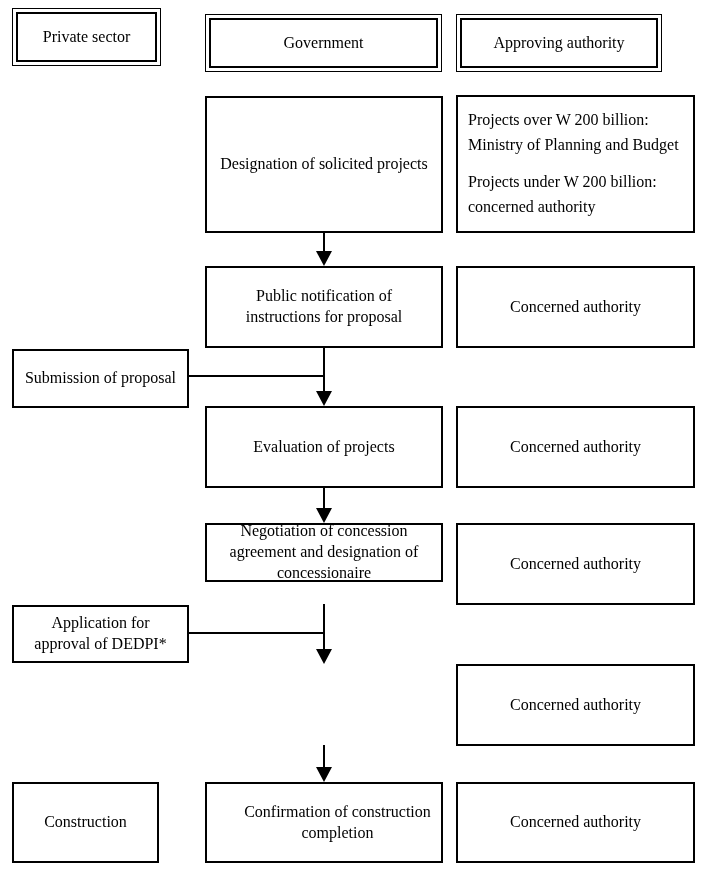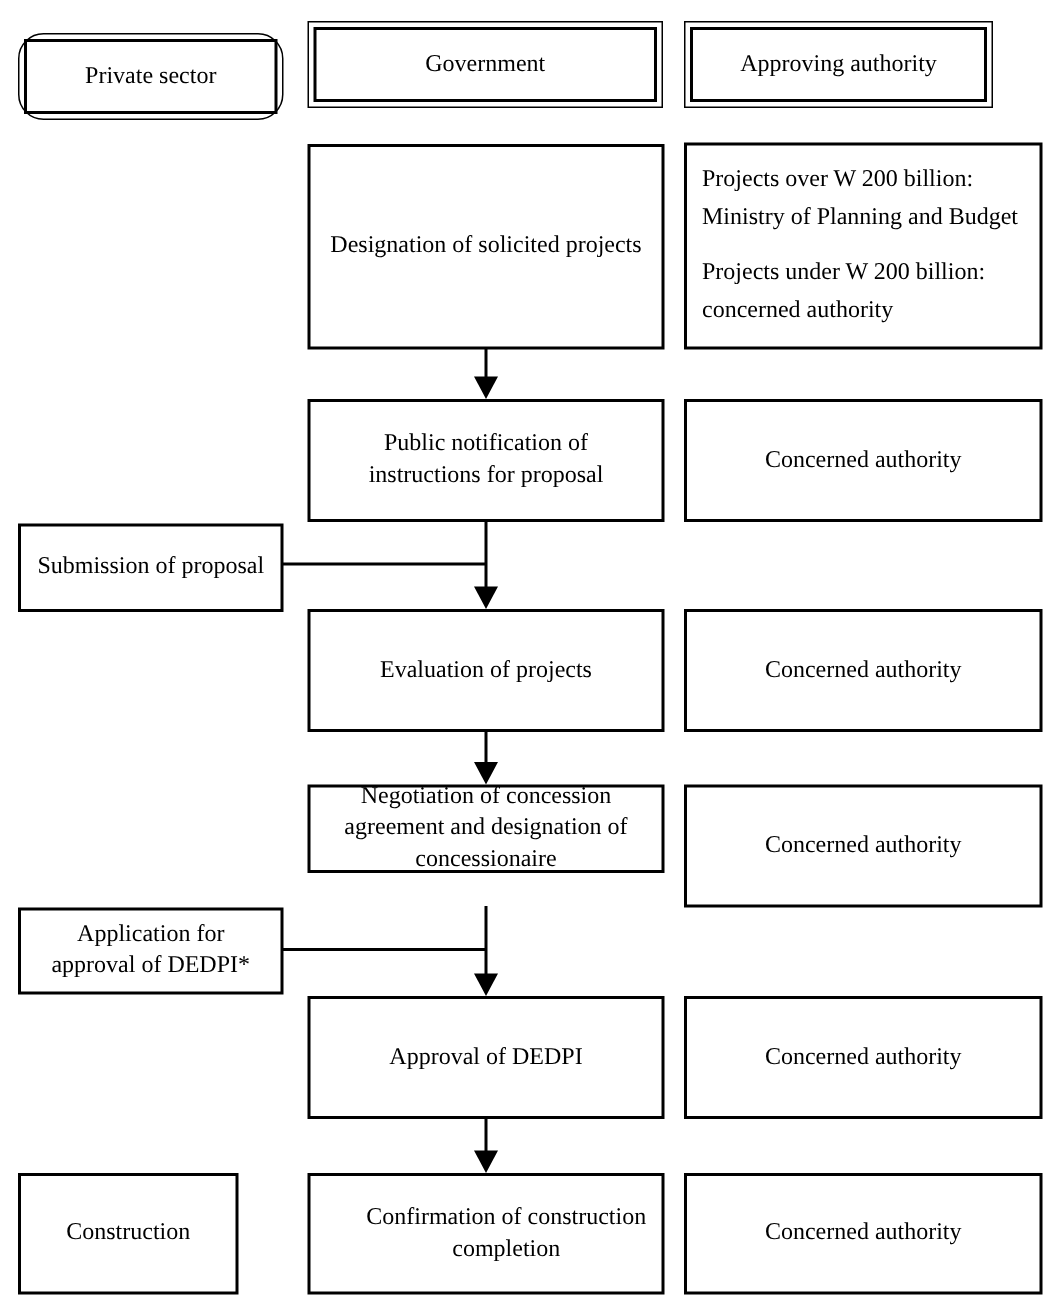--- a/index.html
+++ b/index.html
@@ -72,35 +72,34 @@
     border-left: 8px solid transparent;
     border-right: 8px solid transparent;
     border-top: 15px solid #000;
   }
 </style>
 </head>
 <body>
 
 <div class="canvas">
 
-  <div class="hdr" style="left:12px; top:22px; width:177px; height:58px;border-radius:17px;">
+  <div class="hdr" style="left:12px; top:8px; width:149px; height:58px;">
     <div class="hdr-inner">Private sector</div>
   </div>
   <div class="hdr" style="left:205px; top:14px; width:237px; height:58px;">
     <div class="hdr-inner">Government</div>
   </div>
   <div class="hdr" style="left:456px; top:14px; width:206px; height:58px;">
     <div class="hdr-inner">Approving authority</div>
   </div>
 
   <div class="box" style="left:205px; top:96px; width:238px; height:137px;">Designation of solicited projects</div>
   <div class="box" style="left:205px; top:266px; width:238px; height:82px;">Public notification of instructions for proposal</div>
   <div class="box" style="left:205px; top:406px; width:238px; height:82px;">Evaluation of projects</div>
   <div class="box" style="left:205px; top:523px; width:238px; height:59px;">Negotiation of concession agreement and designation of concessionaire</div>
-  <div class="box" style="left:205px; top:664px; width:238px; height:82px;">Approval of DEDPI</div>
   <div class="box" style="left:205px; top:782px; width:238px; height:81px;padding-left:37px;">Confirmation of construction completion</div>
 
   <div class="box multi-para" style="left:456px; top:95px; width:239px; height:138px;">
     <div>Projects over W 200 billion: Ministry of Planning and Budget</div>
     <div>Projects under W 200 billion: concerned authority</div>
   </div>
   <div class="box" style="left:456px; top:266px; width:239px; height:82px;">Concerned authority</div>
   <div class="box" style="left:456px; top:406px; width:239px; height:82px;">Concerned authority</div>
   <div class="box" style="left:456px; top:523px; width:239px; height:82px;">Concerned authority</div>
   <div class="box" style="left:456px; top:664px; width:239px; height:82px;">Concerned authority</div>

